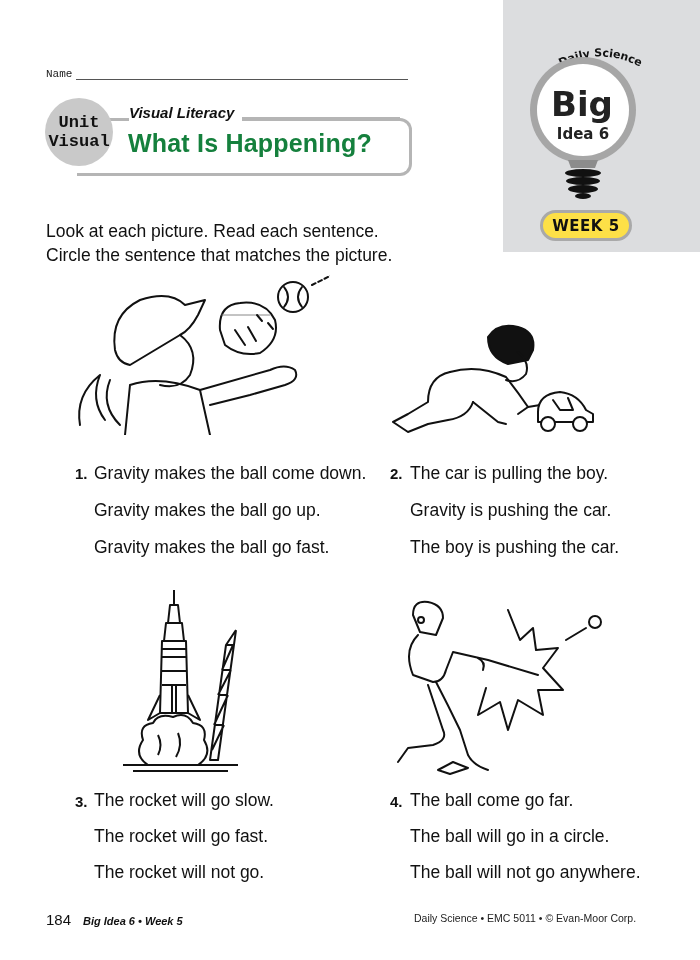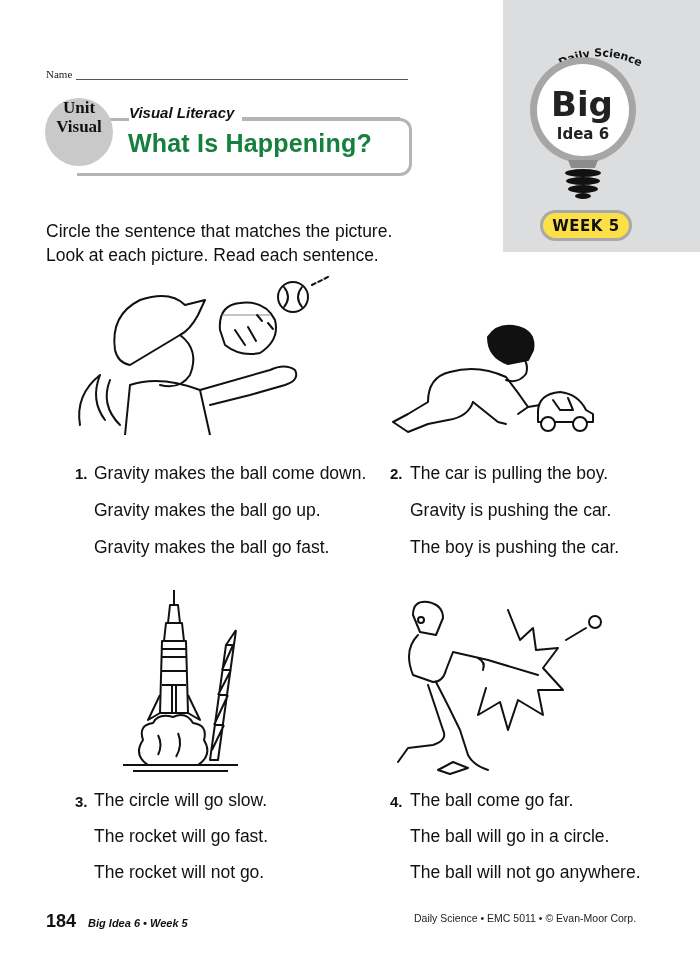--- a/index.html
+++ b/index.html
@@ -3,39 +3,39 @@
 <meta charset="utf-8">
 <style>
   * { box-sizing: border-box; margin: 0; padding: 0; }
   html, body { width: 700px; height: 960px; background: #ffffff; overflow: hidden; }
   body { position: relative; font-family: "DejaVu Sans", sans-serif; color: #1a1a1a; }
 
   .corner-panel { position: absolute; left: 503px; top: 0; width: 197px; height: 252px; background: #dcdddf; }
   .bulb { position: absolute; left: 0; top: 0; width: 197px; height: 252px; }
   .week-pill { position: absolute; left: 540px; top: 210px; width: 92px; height: 31px; border: 3px solid #a9a9a9; border-radius: 16px; background: #fde047; display: flex; align-items: center; justify-content: center; font-family: "DejaVu Sans", sans-serif; font-weight: bold; font-size: 15px; letter-spacing: 0.5px; color: #111; }
 
-  .name-row { position: absolute; left: 46px; top: 68px; font-size: 11px; display: flex; align-items: flex-end; gap: 4px; font-family: Liberation Serif, serif; }
+  .name-row { position: absolute; left: 46px; top: 68px; font-size: 11px; display: flex; align-items: flex-end; gap: 4px; font-family: Liberation Mono, monospace; }
   .name-line { display: inline-block; width: 332px; border-bottom: 1px solid #555; height: 11px; }
 
   .title-box { position: absolute; left: 78px; top: 118px; width: 334px; height: 58px; border: 3px solid #b5b5b5; border-left: none; border-top-color: #b5b5b5; border-radius: 0 12px 12px 0; }
   .title-box::before { content: ""; position: absolute; left: -1px; bottom: -3px; width: 14px; height: 3px; background: #b5b5b5; }
-  .unit-circle { position: absolute; left: 45px; top: 98px; width: 68px; height: 68px; border-radius: 50%; background: #c9c9c9; display: flex; flex-direction: column; align-items: center; font-family: Liberation Serif, serif; font-weight: bold; font-size: 17px; line-height: 19px; color: #111; }
+  .unit-circle { position: absolute; left: 45px; top: 98px; width: 68px; height: 68px; border-radius: 50%; background: #c9c9c9; display: flex; flex-direction: column; align-items: center; justify-content: center; font-family: Liberation Mono, monospace; font-weight: bold; font-size: 17px; line-height: 19px; color: #111; }
   .visual-literacy { position: absolute; left: 129px; top: 104px; font-family: "Liberation Sans", sans-serif; font-style: italic; font-weight: bold; font-size: 15px; color: #111; background: #fff; padding-right: 8px; }
   .title-topline { position: absolute; left: 240px; top: 117px; width: 160px; height: 3px; background: #b5b5b5; }
   .page-title { position: absolute; left: 128px; top: 129px; font-family: "Liberation Sans", sans-serif; font-weight: bold; font-size: 25px; color: #15803d; letter-spacing: 0.2px; }
 
   .instructions { position: absolute; left: 46px; top: 219px; font-family: "Liberation Sans", sans-serif; font-size: 17.5px; line-height: 24px; color: #111; }
 
   .illus { position: absolute; }
   .question { position: absolute; font-family: "Liberation Sans", sans-serif; font-size: 17.5px; color: #111; }
   .q-line { position: absolute; white-space: nowrap; }
   .q-num { position: absolute; font-weight: bold; font-size: 15px; }
 
   .footer-left { position: absolute; left: 46px; top: 911px; font-family: "Liberation Sans", sans-serif; font-size: 12px; color: #111; display: flex; gap: 12px; align-items: baseline; }
-  .footer-left .pg { font-weight: bold; font-size: 18px; }
+  .footer-left .pg { font-weight: normal; font-size: 15px; }
   .footer-left .ft { font-style: italic; font-weight: bold; font-size: 11px; }
   .footer-right { position: absolute; left: 414px; top: 912px; font-family: "Liberation Sans", sans-serif; font-size: 10.5px; color: #222; }
 </style>
 </head>
 <body>
 
 <div class="corner-panel">
   <svg class="bulb" viewBox="0 0 197 252">
     <defs>
       <path id="arc" d="M40,78 Q97,35 155,78"></path>
@@ -64,22 +64,22 @@
 <div class="title-box"></div>
 <div class="title-topline"></div>
 <div class="unit-circle">
   <span>Unit</span>
   <span>Visual</span>
 </div>
 <div class="visual-literacy">Visual Literacy</div>
 <div class="page-title">What Is Happening?</div>
 
 <div class="instructions">
+  <div>Look at each picture. Read each sentence.</div>
   <div>Circle the sentence that matches the picture.</div>
-  <div>Look at each picture. Read each sentence.</div>
 </div>
 
 <svg class="illus" style="left:70px;top:275px;" width="260" height="160" viewBox="0 0 260 160">
   <g fill="none" stroke="#111" stroke-width="2" stroke-linecap="round" stroke-linejoin="round">
     <circle cx="223" cy="22" r="15"></circle>
     <path d="M214,12 Q222,22 214,32 M232,12 Q224,22 232,32"></path>
     <path d="M242,10 L262,0" stroke-dasharray="4,3"></path>
     <path d="M45,75 Q40,40 70,25 Q100,15 115,30 L135,25 L128,40 Q120,55 110,60 L60,90 Q48,88 45,75 Z" fill="#fff"></path>
     <path d="M110,60 Q130,75 120,100 Q110,115 90,110"></path>
     <path d="M30,100 Q5,120 10,150 M30,100 Q20,125 35,145 M40,105 Q30,130 50,150"></path>
@@ -145,21 +145,21 @@
 
 <div class="question">
   <span class="q-num" style="left:390px;top:465px;">2.</span>
   <span class="q-line" style="left:410px;top:463px;">The car is pulling the boy.</span>
   <span class="q-line" style="left:410px;top:500px;">Gravity is pushing the car.</span>
   <span class="q-line" style="left:410px;top:537px;">The boy is pushing the car.</span>
 </div>
 
 <div class="question">
   <span class="q-num" style="left:75px;top:793px;">3.</span>
-  <span class="q-line" style="left:94px;top:790px;">The circle will go slow.</span>
+  <span class="q-line" style="left:94px;top:790px;">The rocket will go slow.</span>
   <span class="q-line" style="left:94px;top:826px;">The rocket will go fast.</span>
   <span class="q-line" style="left:94px;top:862px;">The rocket will not go.</span>
 </div>
 
 <div class="question">
   <span class="q-num" style="left:390px;top:793px;">4.</span>
   <span class="q-line" style="left:410px;top:790px;">The ball come go far.</span>
   <span class="q-line" style="left:410px;top:826px;">The ball will go in a circle.</span>
   <span class="q-line" style="left:410px;top:862px;">The ball will not go anywhere.</span>
 </div>

